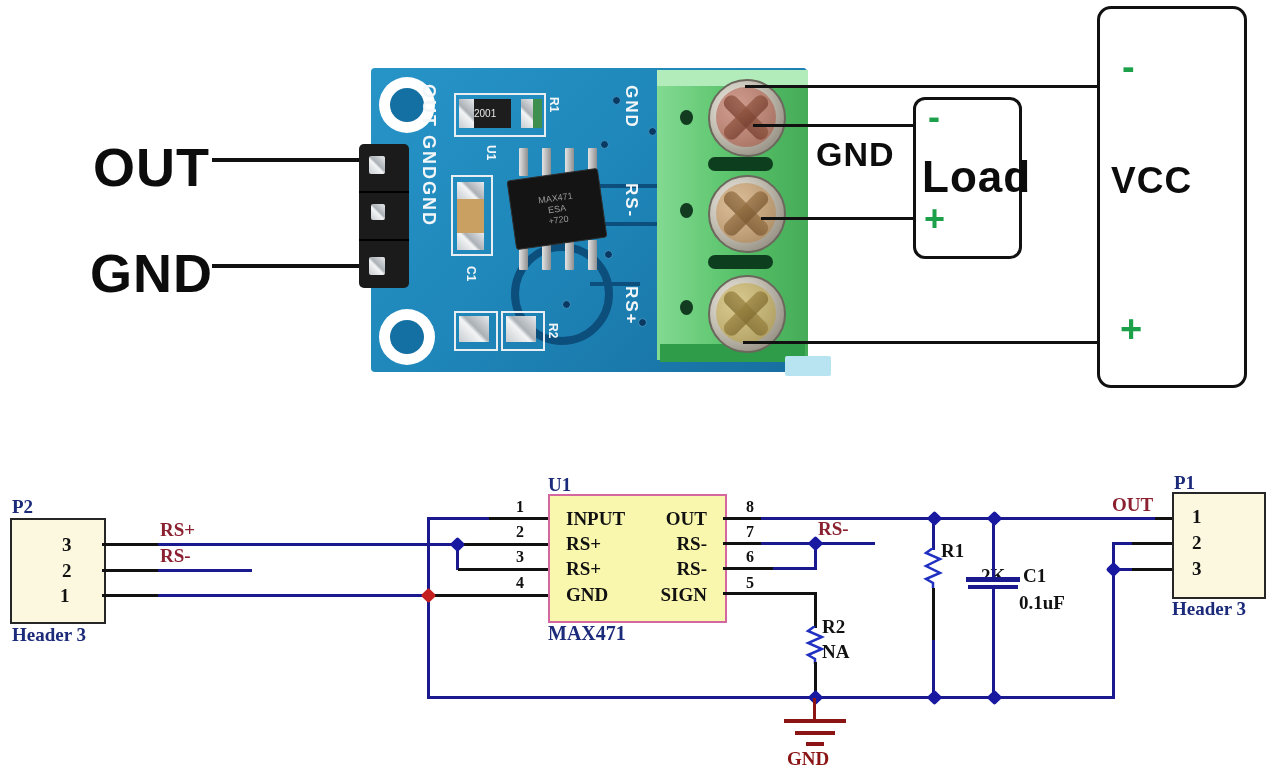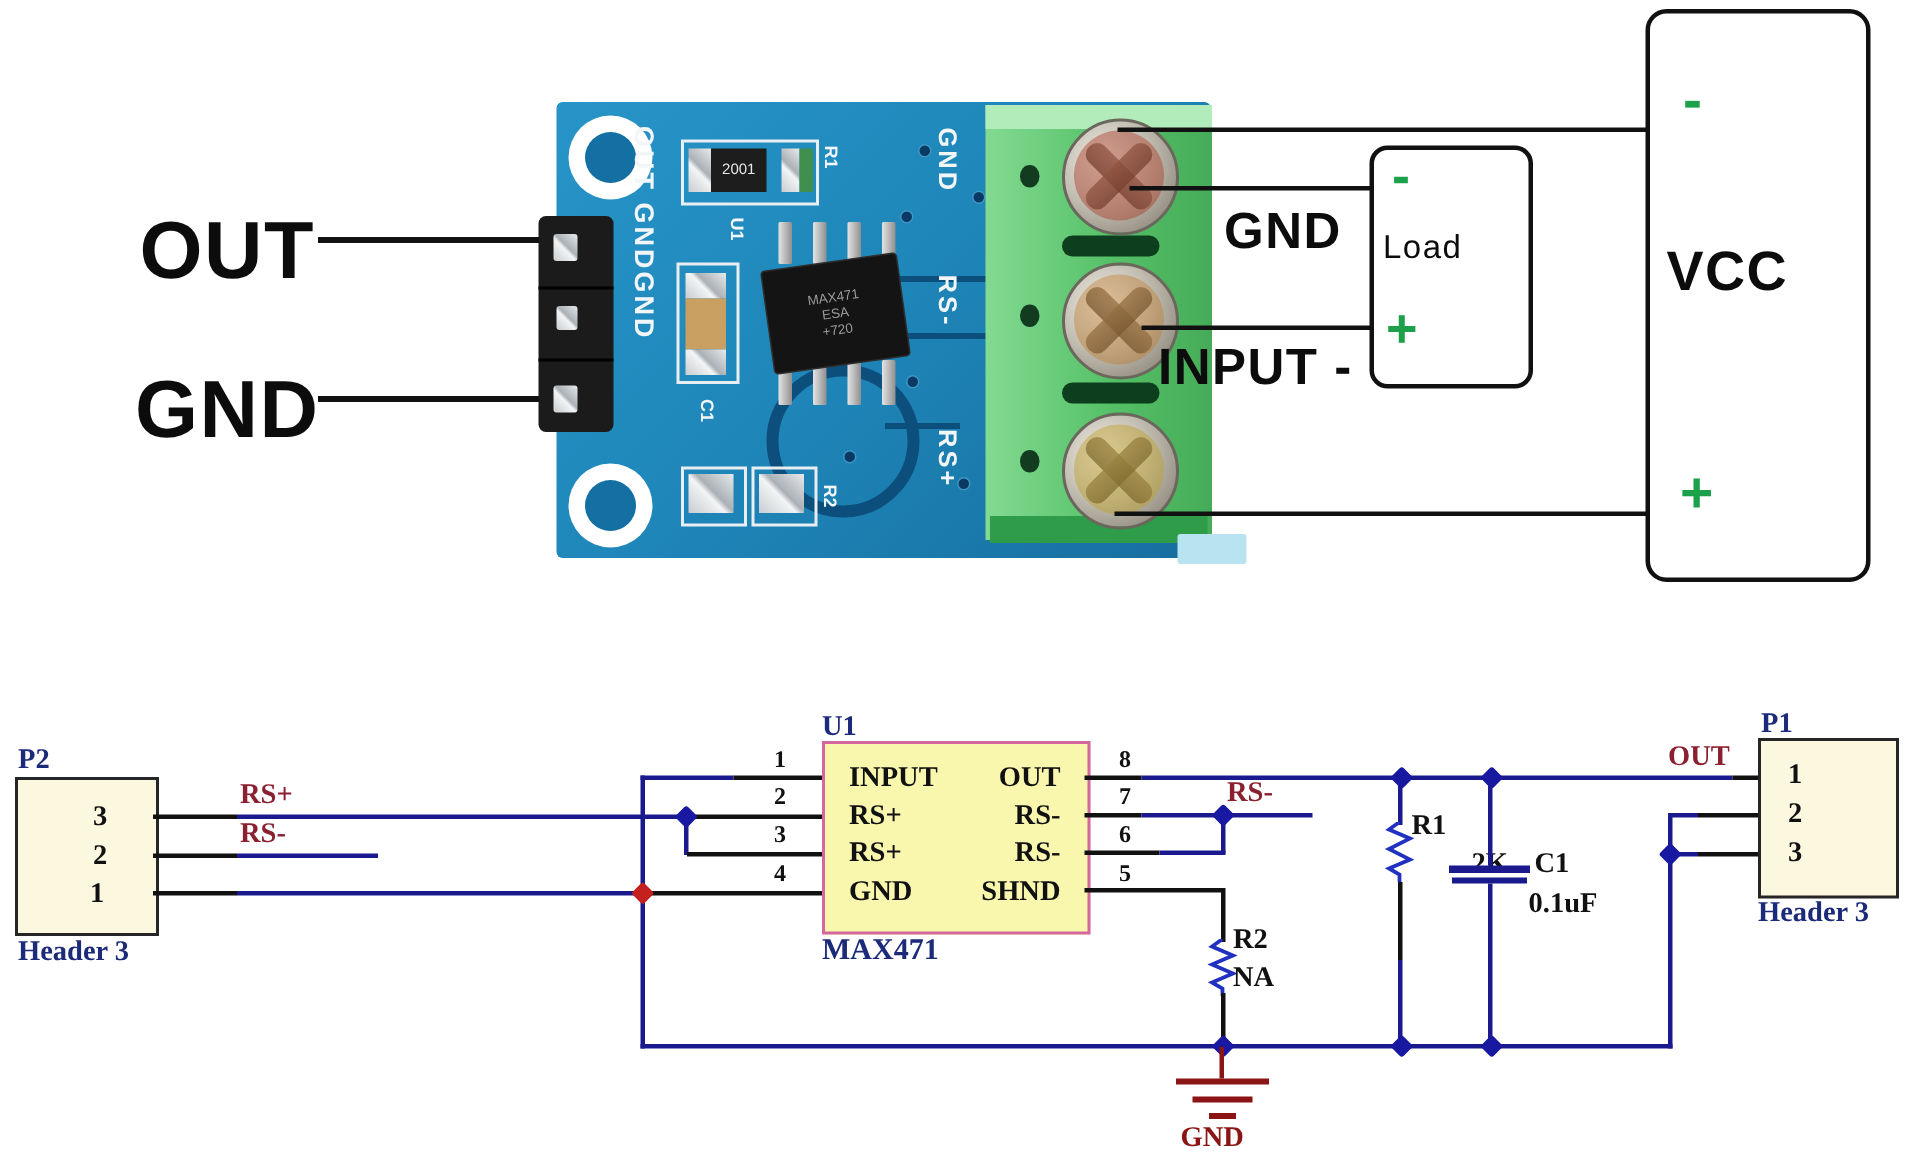--- a/index.html
+++ b/index.html
@@ -66,21 +66,21 @@
       <div class="abs" style="left:8px;top:9px;width:56px;height:56px;border-radius:50%;background:#ffffff;"></div>
       <div class="abs" style="left:19px;top:20px;width:34px;height:34px;border-radius:50%;background:#1470a2;"></div>
       <div class="abs" style="left:8px;top:241px;width:56px;height:56px;border-radius:50%;background:#ffffff;"></div>
       <div class="abs" style="left:19px;top:252px;width:34px;height:34px;border-radius:50%;background:#1470a2;"></div>
 
       <div class="silk" style="left:47px;top:16px;font-size:18px;height:180px;">OUT GNDGND</div>
 
       <div class="silkbox" style="left:83px;top:25px;width:88px;height:40px;"></div>
       <div class="pad" style="left:88px;top:31px;width:15px;height:29px;"></div>
       <div class="abs" style="left:103px;top:31px;width:37px;height:29px;background:#1d1d1d;color:#e8e8e8;font-size:10px;
-                  display:flex;align-items:center;justify-content:center;">
+                  display:flex;align-items:center;justify-content:flex-start;">
         <span>2001</span>
       </div>
       <div class="pad" style="left:150px;top:31px;width:12px;height:29px;"></div>
       <div class="abs" style="left:162px;top:31px;width:9px;height:29px;background:#3f8f4f;"></div>
       <div class="silk" style="left:176px;top:29px;font-size:12px;letter-spacing:0;">R1</div>
       <div class="silk" style="left:113px;top:77px;font-size:12px;letter-spacing:0;">U1</div>
 
       <div class="silkbox" style="left:80px;top:107px;width:38px;height:77px;"></div>
       <div class="pad" style="left:86px;top:114px;width:27px;height:17px;"></div>
       <div class="abs" style="left:86px;top:131px;width:27px;height:34px;background:#c9a061;"></div>
@@ -146,25 +146,24 @@
       <div class="crossbar" style="transform:rotate(-45deg);"></div>
       <div class="tint" style="background:rgba(190,160,40,.45);"></div>
     </div>
 
     <div class="seg photo" style="left:745px;top:85px;width:355px;height:3px;"></div>
     <div class="seg photo" style="left:753px;top:124px;width:162px;height:3px;"></div>
     <div class="seg photo" style="left:761px;top:217px;width:153px;height:3px;"></div>
     <div class="seg photo" style="left:743px;top:341px;width:357px;height:3px;"></div>
 
     <div class="biglabel" style="left:816px;top:135px;font-size:34px;">GND</div>
-    <div class="biglabel" style="left:772px;top:226px;font-size:34px;">INPUT -</div>
 
     <div class="roundbox" style="left:913px;top:97px;width:103px;height:156px;border-radius:12px;"></div>
     <div class="biglabel greentxt" style="left:928px;top:96px;font-size:36px;">-</div>
-    <div class="biglabel" style="left:922px;top:152px;font-size:22px;font-weight:400;">Load</div>
+    <div class="biglabel" style="left:922px;top:152px;font-size:44px;font-weight:700;">Load</div>
     <div class="biglabel greentxt" style="left:924px;top:198px;font-size:36px;">+</div>
 
     <div class="roundbox" style="left:1097px;top:6px;width:144px;height:376px;border-radius:14px;"></div>
     <div class="biglabel greentxt" style="left:1122px;top:46px;font-size:38px;">-</div>
     <div class="biglabel" style="left:1111px;top:160px;font-size:37px;font-weight:700;">VCC</div>
     <div class="biglabel greentxt" style="left:1120px;top:308px;font-size:38px;">+</div>
   </div>
 
   <div class="abs" style="left:0;top:430px;width:1280px;height:350px;">
 
@@ -196,21 +195,21 @@
 
     <div class="ref abs" style="left:548px;top:44px;">U1</div>
     <div class="chipbox" style="left:548px;top:64px;width:175px;height:125px;"></div>
     <div class="pinname abs" style="left:566px;top:78px;">INPUT</div>
     <div class="pinname abs" style="left:566px;top:103px;">RS+</div>
     <div class="pinname abs" style="left:566px;top:128px;">RS+</div>
     <div class="pinname abs" style="left:566px;top:154px;">GND</div>
     <div class="pinname abs" style="left:627px;top:78px;width:80px;text-align:right;">OUT</div>
     <div class="pinname abs" style="left:627px;top:103px;width:80px;text-align:right;">RS-</div>
     <div class="pinname abs" style="left:627px;top:128px;width:80px;text-align:right;">RS-</div>
-    <div class="pinname abs" style="left:627px;top:154px;width:80px;text-align:right;">SHND</div>
+    <div class="pinname abs" style="left:627px;top:154px;width:80px;text-align:right;">SIGN</div>
     <div class="pinnum abs" style="left:494px;top:68px;width:30px;text-align:right;">1</div>
     <div class="pinnum abs" style="left:494px;top:93px;width:30px;text-align:right;">2</div>
     <div class="pinnum abs" style="left:494px;top:118px;width:30px;text-align:right;">3</div>
     <div class="pinnum abs" style="left:494px;top:144px;width:30px;text-align:right;">4</div>
     <div class="pinnum abs" style="left:746px;top:68px;">8</div>
     <div class="pinnum abs" style="left:746px;top:93px;">7</div>
     <div class="pinnum abs" style="left:746px;top:118px;">6</div>
     <div class="pinnum abs" style="left:746px;top:144px;">5</div>
     <div class="ref abs" style="left:548px;top:192px;font-size:20px;">MAX471</div>
 

